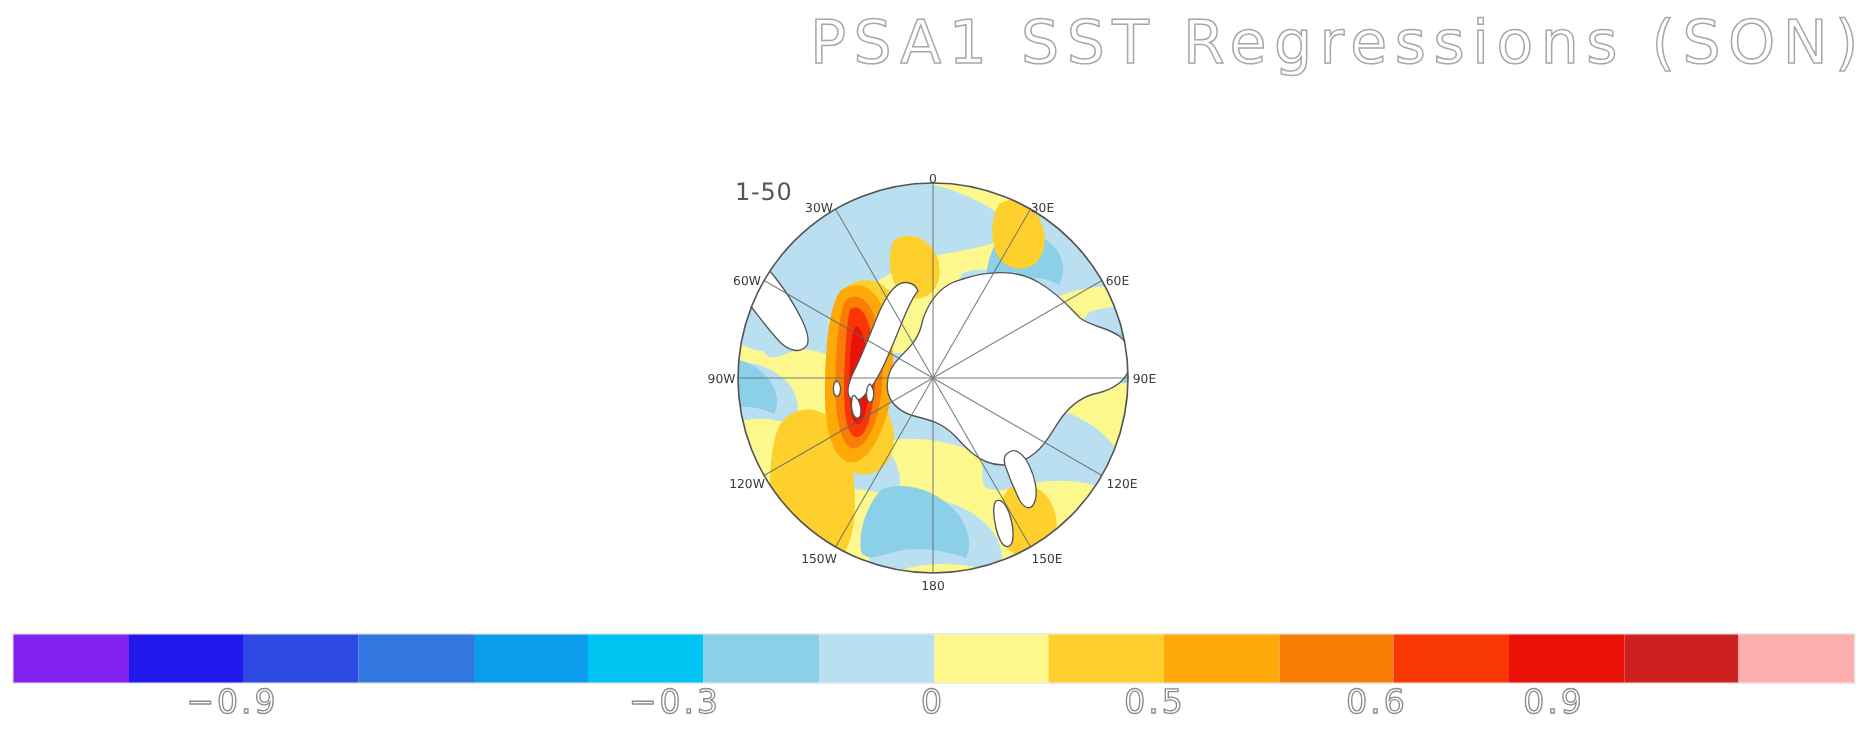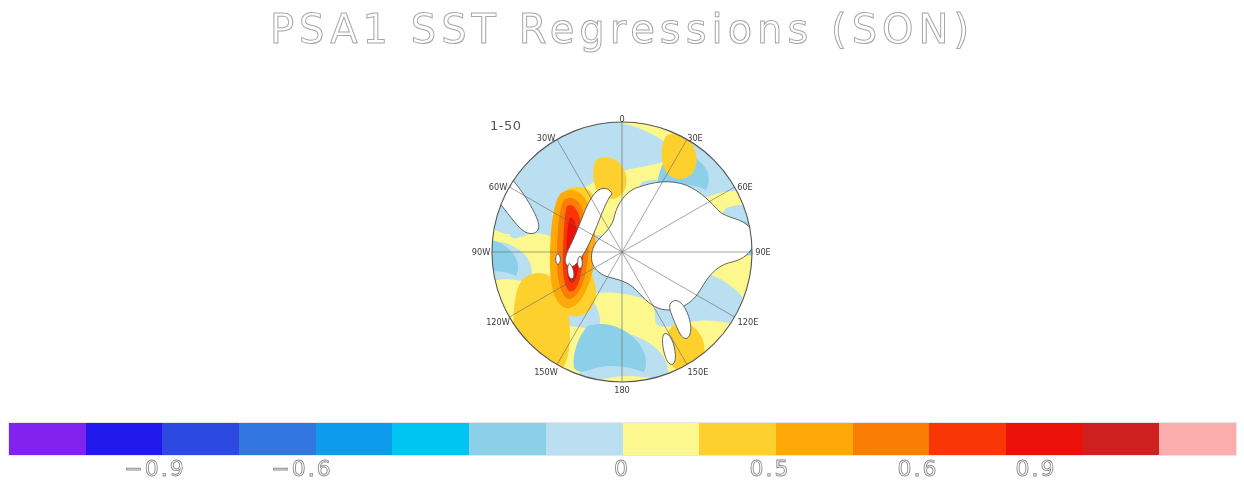--- a/index.html
+++ b/index.html
@@ -14,21 +14,21 @@
     overflow: hidden;
     font-family: "DejaVu Sans", sans-serif;
   }
 
   
   #figure-title {
     position: absolute;
     left: 0;
     top: 6px;
     width: 1244px;
-    text-align: center;
+    text-align: right;
     font-family: "DejaVu Sans", sans-serif;
     font-size: 40px;
     letter-spacing: 5px;
     color: #ffffff;
     -webkit-text-stroke: 1px #a8a8a8;
     text-shadow: 0 0 0 #ffffff;
     white-space: nowrap;
     font-weight: 400;
   }
 
@@ -48,21 +48,21 @@
     text-align: center;
     font-size: 11px;
     color: #4d4d4d;
     letter-spacing: 0.3px;
     white-space: nowrap;
   }
   #map-corner-label {
     position: absolute;
     left: 70px;
     top: 30px;
-    font-size: 13px;
+    font-size: 16px;
     color: #555555;
     letter-spacing: 0.5px;
   }
   #map-svg-holder {
     position: absolute;
     left: 0;
     top: 0;
     width: 404px;
     height: 312px;
   }
@@ -314,18 +314,18 @@
       <div class="cb-seg" style="background: rgb(250, 126, 6);"></div>
       <div class="cb-seg" style="background: rgb(249, 54, 5);"></div>
       <div class="cb-seg" style="background: rgb(234, 17, 8);"></div>
       <div class="cb-seg" style="background: rgb(207, 32, 32);"></div>
       <div class="cb-seg" style="background: rgb(252, 174, 174);"></div>
     </div>
 </div>
 
 <div id="colorbar-ticklabels">
     <div class="cb-tick" style="left: 155px;">−0.9</div>
-    <div class="cb-tick" style="left: 302px;">−0.6</div>
+    <div class="cb-tick" style="left: 450px;">−0.3</div>
     <div class="cb-tick" style="left: 622px;">0</div>
     <div class="cb-tick" style="left: 770px;">0.5</div>
     <div class="cb-tick" style="left: 918px;">0.6</div>
     <div class="cb-tick" style="left: 1036px;">0.9</div>
   </div>
 
 </body></html>

